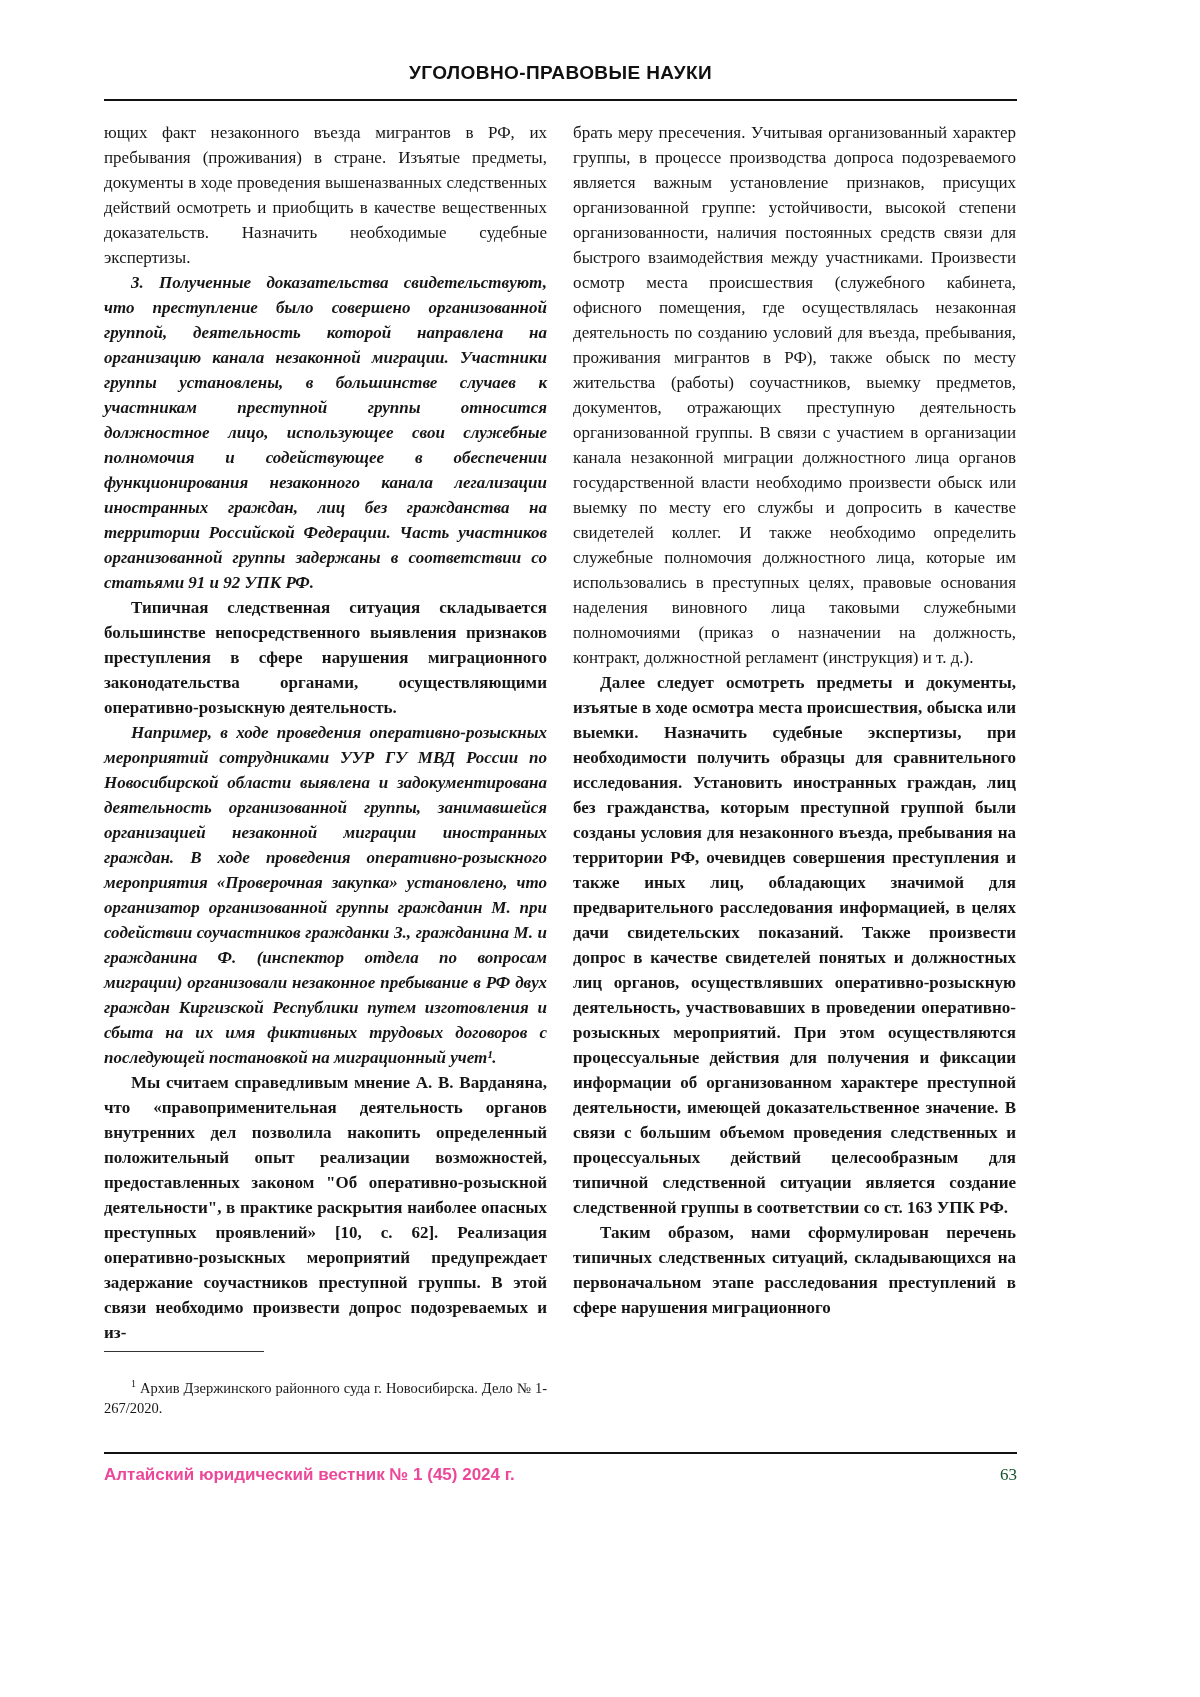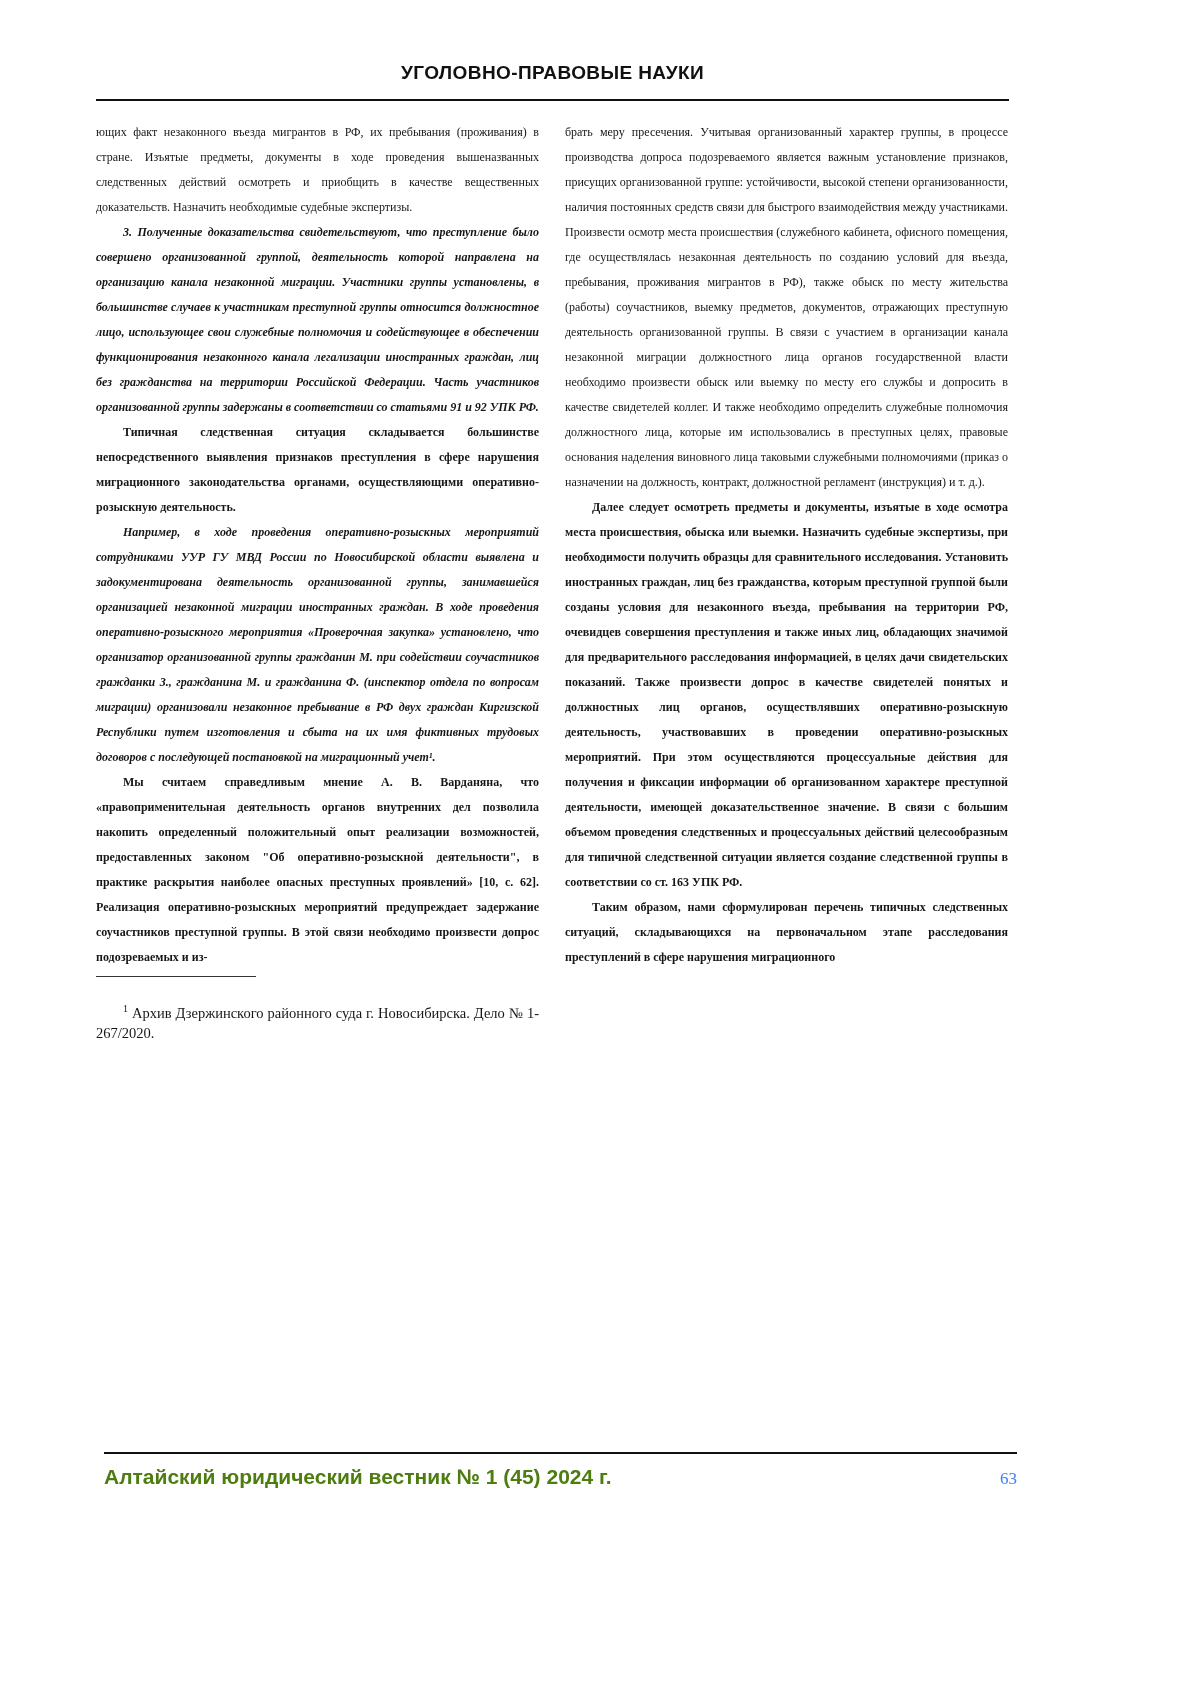--- a/index.html
+++ b/index.html
@@ -8,21 +8,21 @@
     width: 1200px;
     height: 1697px;
     background: #ffffff;
     position: relative;
     font-family: "Liberation Serif", serif;
     color: #161616;
     overflow: hidden;
   }
   .content {
     position: absolute;
-    left: 96px;
+    left: 104px;
     top: 0;
     width: 913px;
   }
   .section-title {
     margin-top: 62px;
     text-align: center;
     font-family: "Liberation Sans", sans-serif;
     font-weight: 700;
     font-size: 19px;
     letter-spacing: 0.4px;
@@ -35,21 +35,21 @@
   }
   .columns {
     display: flex;
     gap: 26px;
     margin-top: 19px;
   }
   .col { width: 443px; }
   p.para {
     margin: 0;
     text-align: justify;
-    font-size: 12px;
+    font-size: 17px;
     line-height: 25px;
     hyphens: auto;
     -webkit-hyphens: auto;
   }
   p.indent { text-indent: 27px; font-weight: bold; }
   p.italic { font-style: italic; }
   .footnote {
     margin-top: 22px;
     font-size: 14.5px;
     line-height: 20px;
@@ -75,27 +75,27 @@
     margin-bottom: 11px;
   }
   .footer-row {
     display: flex;
     justify-content: space-between;
     align-items: baseline;
   }
   .journal-title {
     font-family: "Liberation Sans", sans-serif;
     font-weight: 700;
-    font-size: 21px;
-    color: #4d7c0f;
+    font-size: 17px;
+    color: #ec4899;
   }
   .page-number {
     font-family: "Liberation Serif", serif;
     font-size: 17px;
-    color: #3b82f6;
+    color: #14532d;
   }
 </style>
 </head>
 <body>
 
 <div class="content">
 
   <div class="section-title">УГОЛОВНО-ПРАВОВЫЕ НАУКИ</div>
 
   <div class="head-rule"></div>

